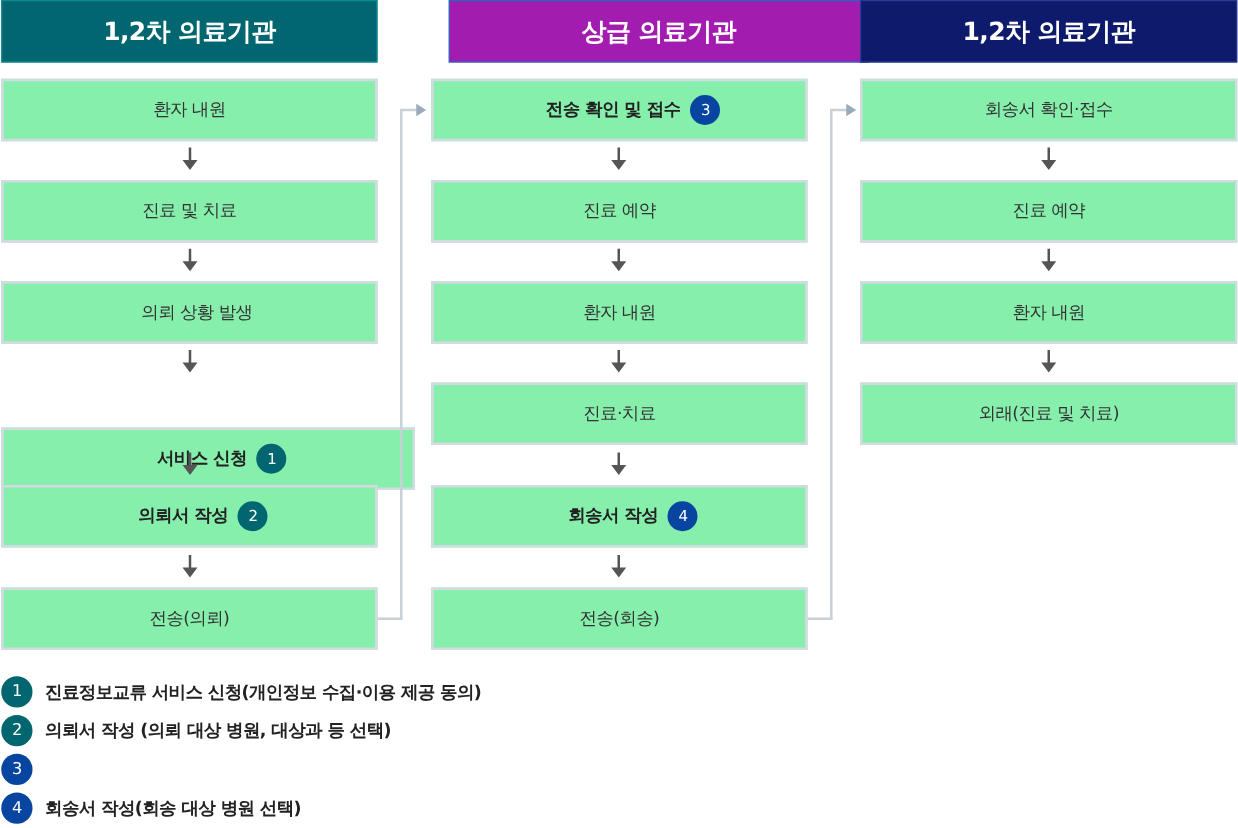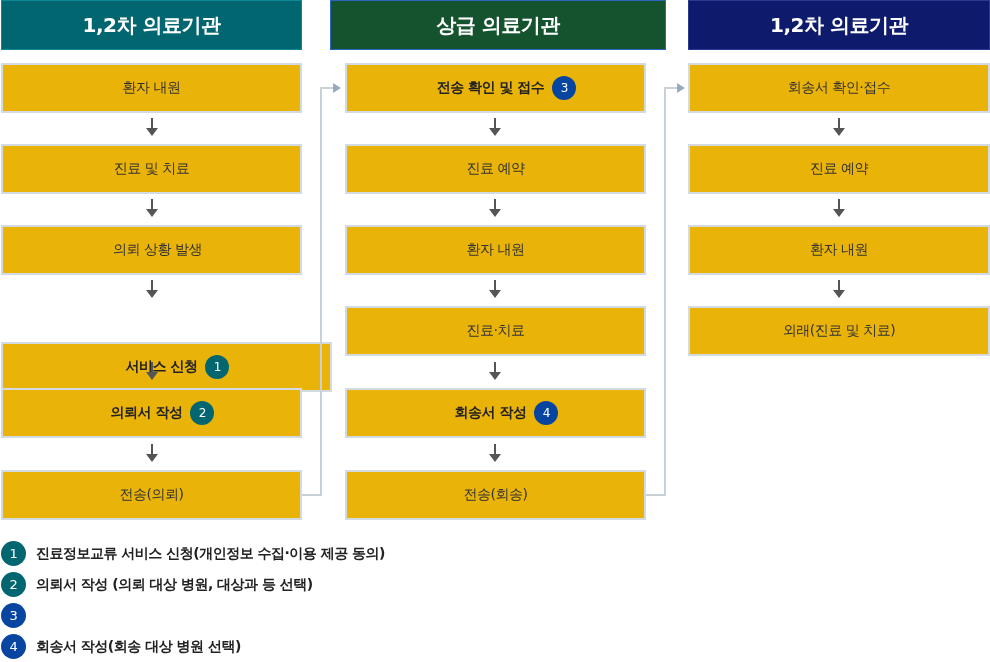--- a/index.html
+++ b/index.html
@@ -7,21 +7,21 @@
   body { position: relative; font-family: "DejaVu Sans", "Liberation Sans", sans-serif; color: #222; }
 
   .col-header {
     position: absolute; top: 0; height: 50px;
     color: #ffffff; font-size: 20px; font-weight: bold;
     display: flex; align-items: center; justify-content: center;
     letter-spacing: -0.5px;
   }
   .box {
     position: absolute; height: 50px;
-    background: #eab308; border: 2px solid #d3dae1;
+    background: #86efac; border: 2px solid #d3dae1;
     display: flex; align-items: center; justify-content: center;
     font-size: 14px; color: #333; letter-spacing: -0.5px;
   }
   .box.bold { font-weight: bold; color: #222; padding-left: 22px; }
   .badge {
     display: inline-flex; align-items: center; justify-content: center;
     width: 24px; height: 24px; border-radius: 50%;
     color: #ffffff; font-size: 12px; font-weight: normal;
     margin-left: 8px;
   }
@@ -47,21 +47,21 @@
   .legend-item {
     display: flex; align-items: center; height: 31px;
     font-size: 14px; font-weight: bold; color: #222; letter-spacing: -0.5px;
   }
   .legend-item .badge { margin-left: 1px; margin-right: 10px; width: 25px; height: 25px; font-size: 13px; }
 </style>
 </head>
 <body>
 
 <div class="col-header" style="left:1px; width:301px; background:#026670; border:1px solid #0a8a94;">1,2차 의료기관</div>
-<div class="col-header" style="left:330px; width:336px; background:#14532d; border:1px solid #2a66c0;">상급 의료기관</div>
+<div class="col-header" style="left:359px; width:336px; background:#a21caf; border:1px solid #2a66c0;">상급 의료기관</div>
 <div class="col-header" style="left:688px; width:302px; background:#0e1a6b; border:1px solid #2a3a90;">1,2차 의료기관</div>
 
 <div class="box" style="left:1px; top:63px; width:301px;">
     <span>환자 내원</span>
   </div>
 <div class="arrow-down" style="left:146px; top:118px;">
     <div class="stem"></div>
     <div class="head"></div>
   </div>
 <div class="box" style="left:1px; top:144px; width:301px;">

